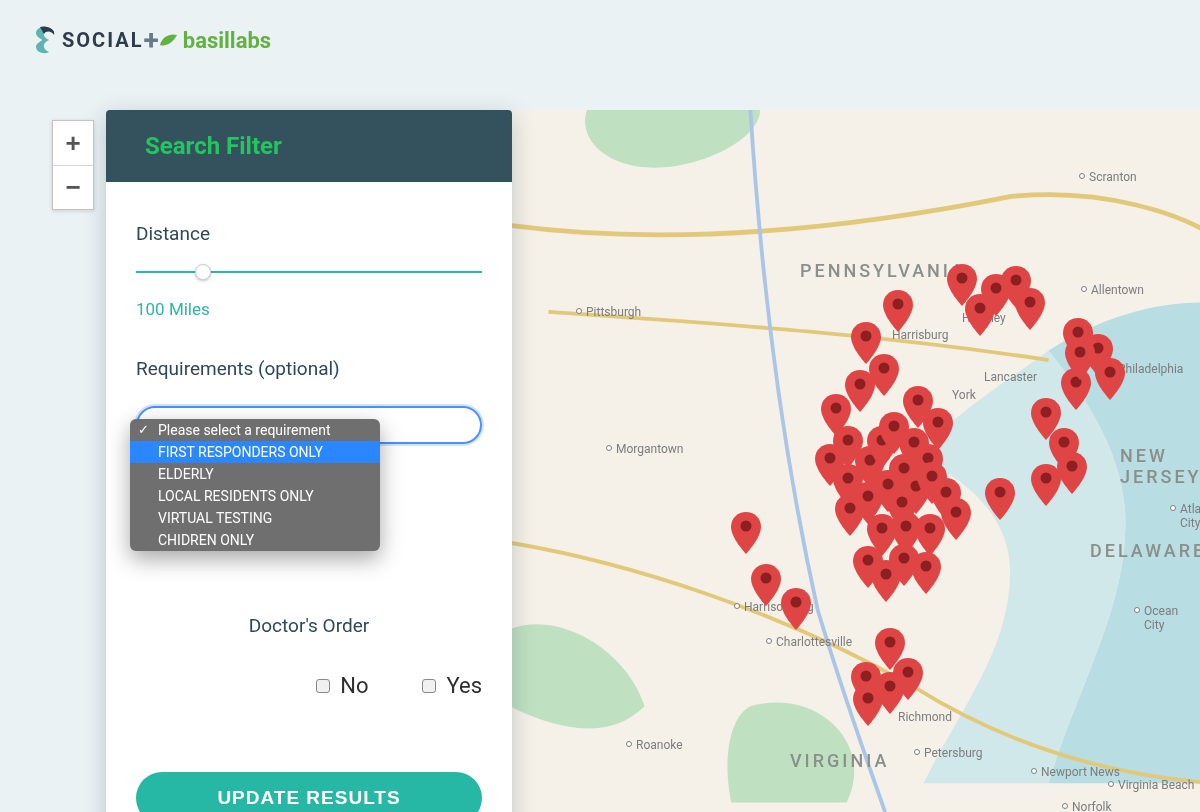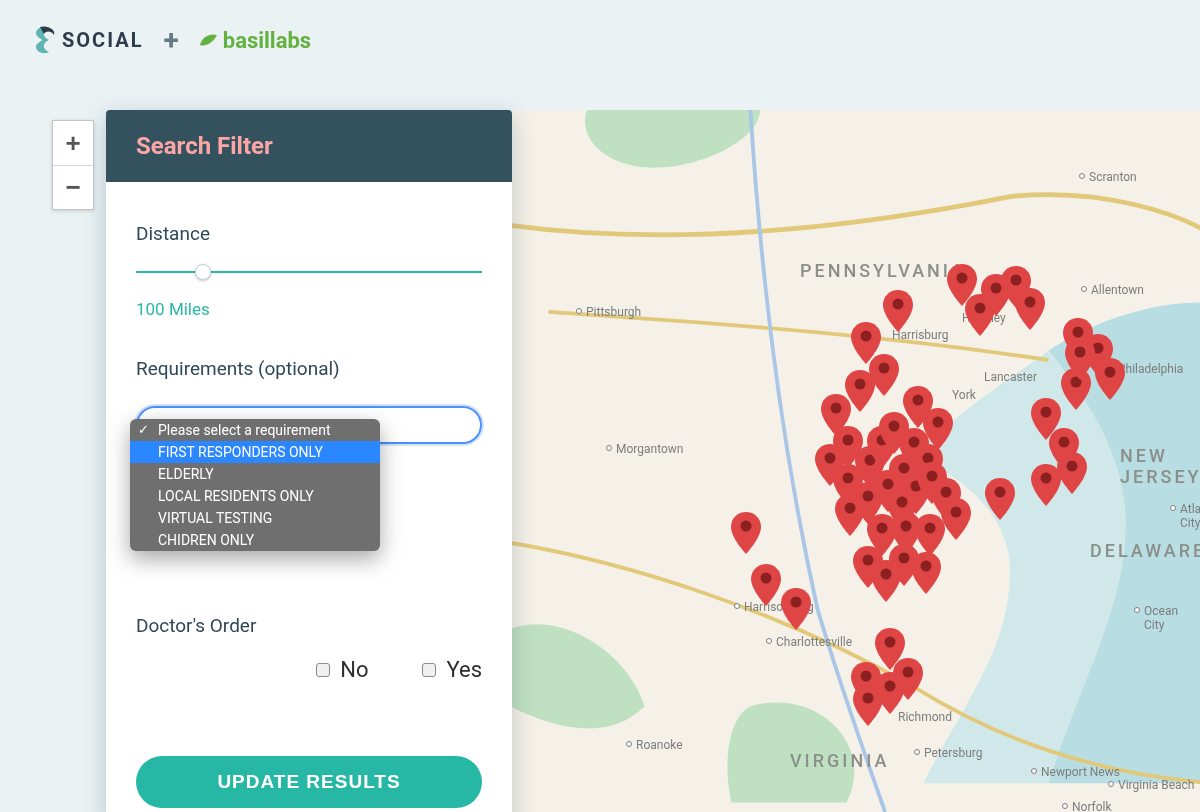--- a/index.html
+++ b/index.html
@@ -8,21 +8,20 @@
     background: #eaf2f4;
     width: 1200px;
     height: 812px;
     overflow: hidden;
     position: relative;
   }
   
   .header {
     display: flex;
     align-items: center;
-    gap: 20px;
     padding: 18px 34px 18px 34px;
     height: 80px;
   }
   .logo-social { display: inline-flex; align-items: center; gap: 6px; }
   .logo-social .shape {
     width: 22px; height: 30px; display: block;
   }
   .logo-social .txt {
     font-weight: 700; letter-spacing: 2px; font-size: 20px; color: #2e3b4b;
   }
@@ -57,22 +56,22 @@
   .panel {
     position: absolute;
     top: 10px; left: 66px; width: 406px;
     background: #fff;
     box-shadow: 0 6px 24px rgba(20,40,60,.22);
     border-radius: 4px 4px 0 0;
     z-index: 5;
   }
   .panel-head {
     background: #34515e;
-    color: #fca5a5;
-    padding: 22px 30px;
+    color: #22c55e;
+    padding: 22px 39px;
     font-size: 24px;
     font-weight: 700;
     border-radius: 4px 4px 0 0;
   }
   .panel-body {
     padding: 40px 30px 20px 30px;
     color: #2f4858;
   }
   .field { margin-bottom: 38px; }
   .label { font-size: 19px; color: #2f4858; margin-bottom: 26px; }
@@ -116,21 +115,21 @@
     white-space: nowrap;
     cursor: pointer;
   }
   .dropdown .opt.first::before {
     content: "✓";
     position: absolute; left: 8px; top: 3px;
     font-size: 13px;
   }
   .dropdown .opt.hovered { background: #2a87ff; }
 
-  .doctor .label { margin-bottom: 20px; }
+  .doctor .label { margin-bottom: 36px; text-align: center; }
   .doc-opts { display: flex; gap: 54px; justify-content: flex-end; font-size: 22px; color: #2e2e2e; }
   .doc-opt { display: inline-flex; align-items: center; gap: 10px; }
   .doc-opt .cb {
     width: 14px; height: 14px; border: 1px solid #8a8a8a; border-radius: 3px;
     background: #f0f0f0;
     display: inline-block;
   }
 
   .update-btn {
     margin: 36px 0 0 0;

